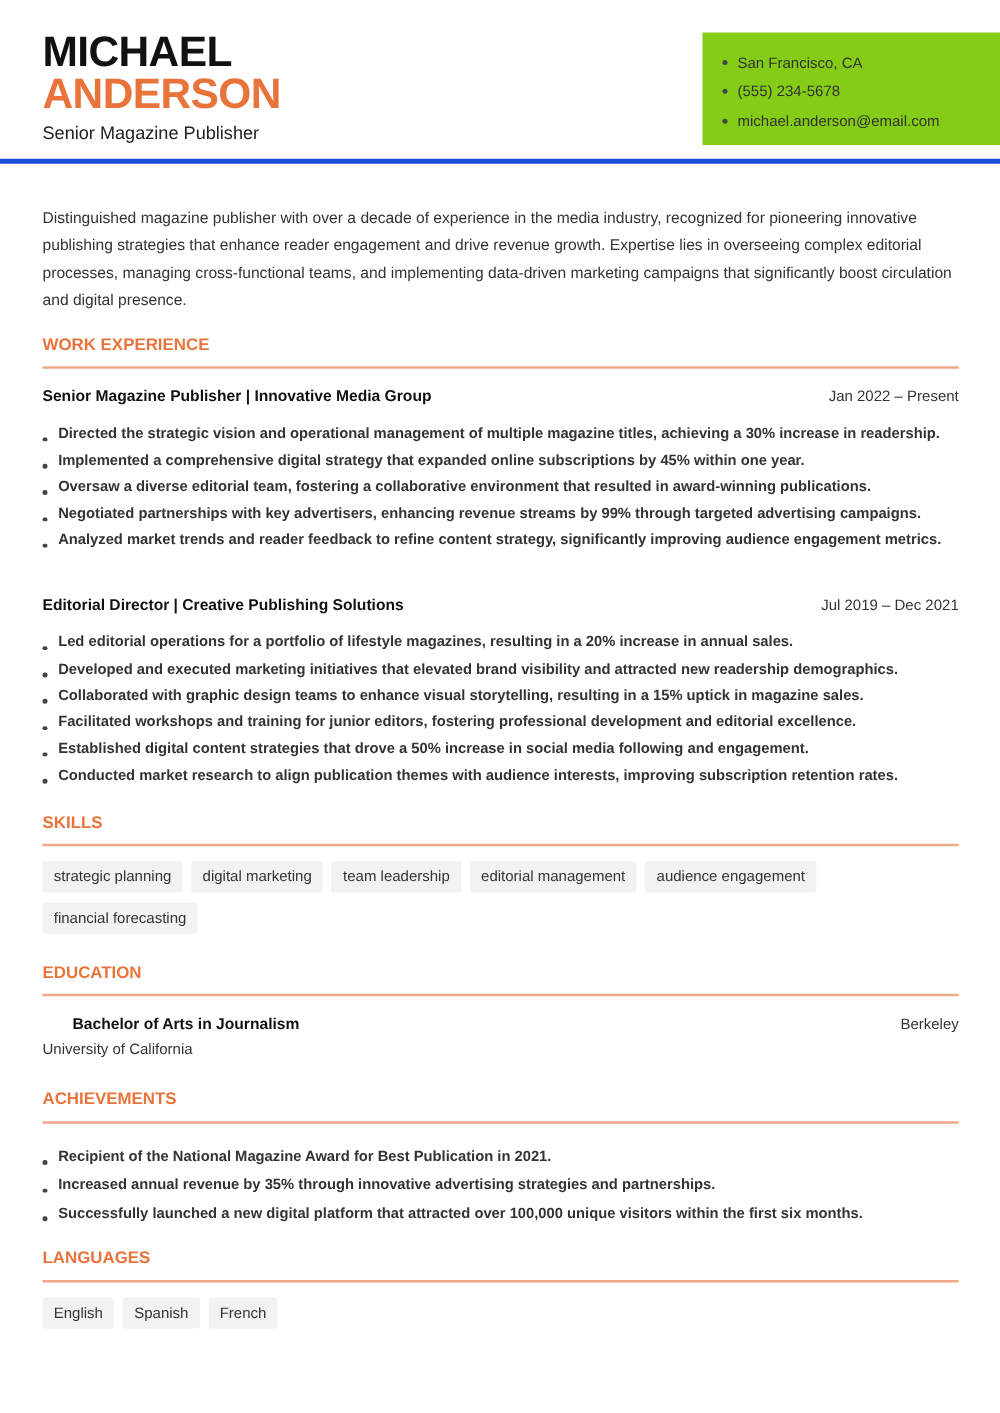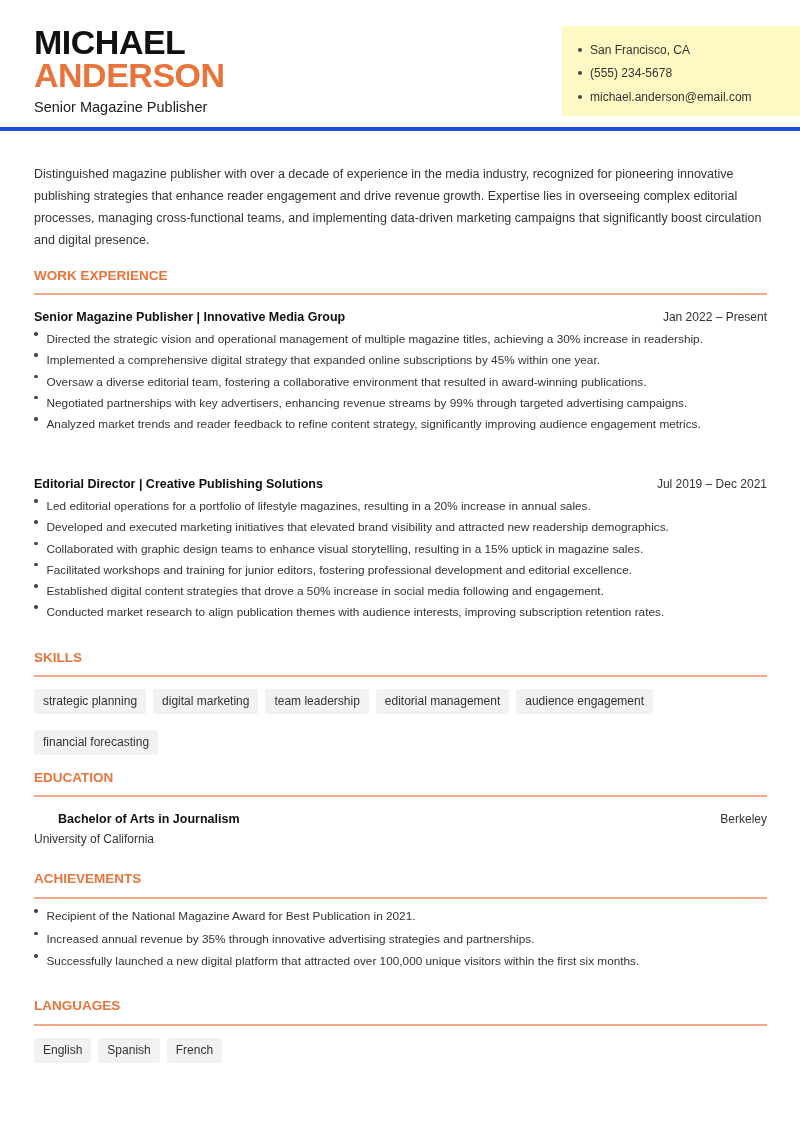--- a/index.html
+++ b/index.html
@@ -4,38 +4,38 @@
 <style>
   * { box-sizing: border-box; margin: 0; padding: 0; }
   html, body { width: 800px; height: 1130px; background: #ffffff; }
   body { font-family: "Liberation Sans", sans-serif; color: #333; position: relative; overflow: hidden; }
 
   .header { position: relative; height: 131px; border-bottom: 4px solid #1d4ed8; }
   .name-first { position: absolute; left: 34px; top: 24px; font-size: 34px; font-weight: 700; color: #111; letter-spacing: -0.5px; line-height: 36px; }
   .name-last { position: absolute; left: 34px; top: 57px; font-size: 34px; font-weight: 700; color: #e8743b; letter-spacing: -0.5px; line-height: 36px; }
   .title { position: absolute; left: 34px; top: 99px; font-size: 14.5px; color: #222; }
 
-  .contact { position: absolute; left: 562px; top: 26px; width: 238px; height: 90px; background: #fef9c3; padding: 12px 0 0 16px; }
+  .contact { position: absolute; left: 562px; top: 26px; width: 238px; height: 90px; background: #84cc16; padding: 12px 0 0 16px; }
   .contact-item { display: flex; align-items: center; font-size: 12px; color: #333; height: 23.5px; }
   .bullet { width: 4px; height: 4px; border-radius: 50%; background: #444; margin-right: 8px; flex-shrink: 0; }
 
   .summary { position: absolute; left: 34px; top: 163px; width: 736px; font-size: 12.5px; line-height: 22px; color: #333; }
 
   .section-title { position: absolute; left: 34px; font-size: 13.5px; font-weight: 700; color: #e8743b; }
   .section-rule { position: absolute; left: 34px; width: 733px; height: 2px; background: #f2a888; }
 
   .job-head { position: absolute; left: 34px; width: 733px; display: flex; justify-content: space-between; font-size: 12.5px; }
   .job-title { font-weight: 700; color: #111; }
   .job-date { color: #333; font-size: 12px; }
 
   .bullets { position: absolute; left: 34px; width: 740px; list-style: none; }
-  .bullets li { display: flex; align-items: flex-start; font-size: 11.8px; color: #333; height: 21.3px; white-space: nowrap; }
+  .bullets li { display: flex; align-items: flex-end; font-size: 11.8px; color: #333; height: 21.3px; white-space: nowrap; font-weight: bold; }
   .bullets li .bullet { width: 3.5px; height: 3.5px; margin-right: 9px; }
 
-  .tags { position: absolute; left: 34px; width: 740px; display: flex; flex-wrap: wrap; gap: 16px 7px; }
+  .tags { position: absolute; left: 34px; width: 740px; display: flex; flex-wrap: wrap; gap: 8px 7px; }
   .tag { background: #f2f2f2; font-size: 12px; color: #333; padding: 0 9px; height: 25px; line-height: 25px; border-radius: 2px; }
 
   .edu-head { position: absolute; left: 34px; width: 733px; display: flex; justify-content: space-between; font-size: 12.5px; }
   .edu-degree { font-weight: 700; color: #111; margin-left: 24px; }
   .edu-loc { font-size: 12px; color: #333; }
   .edu-school { position: absolute; left: 34px; font-size: 12px; color: #333; }
 </style>
 </head>
 <body>
 

